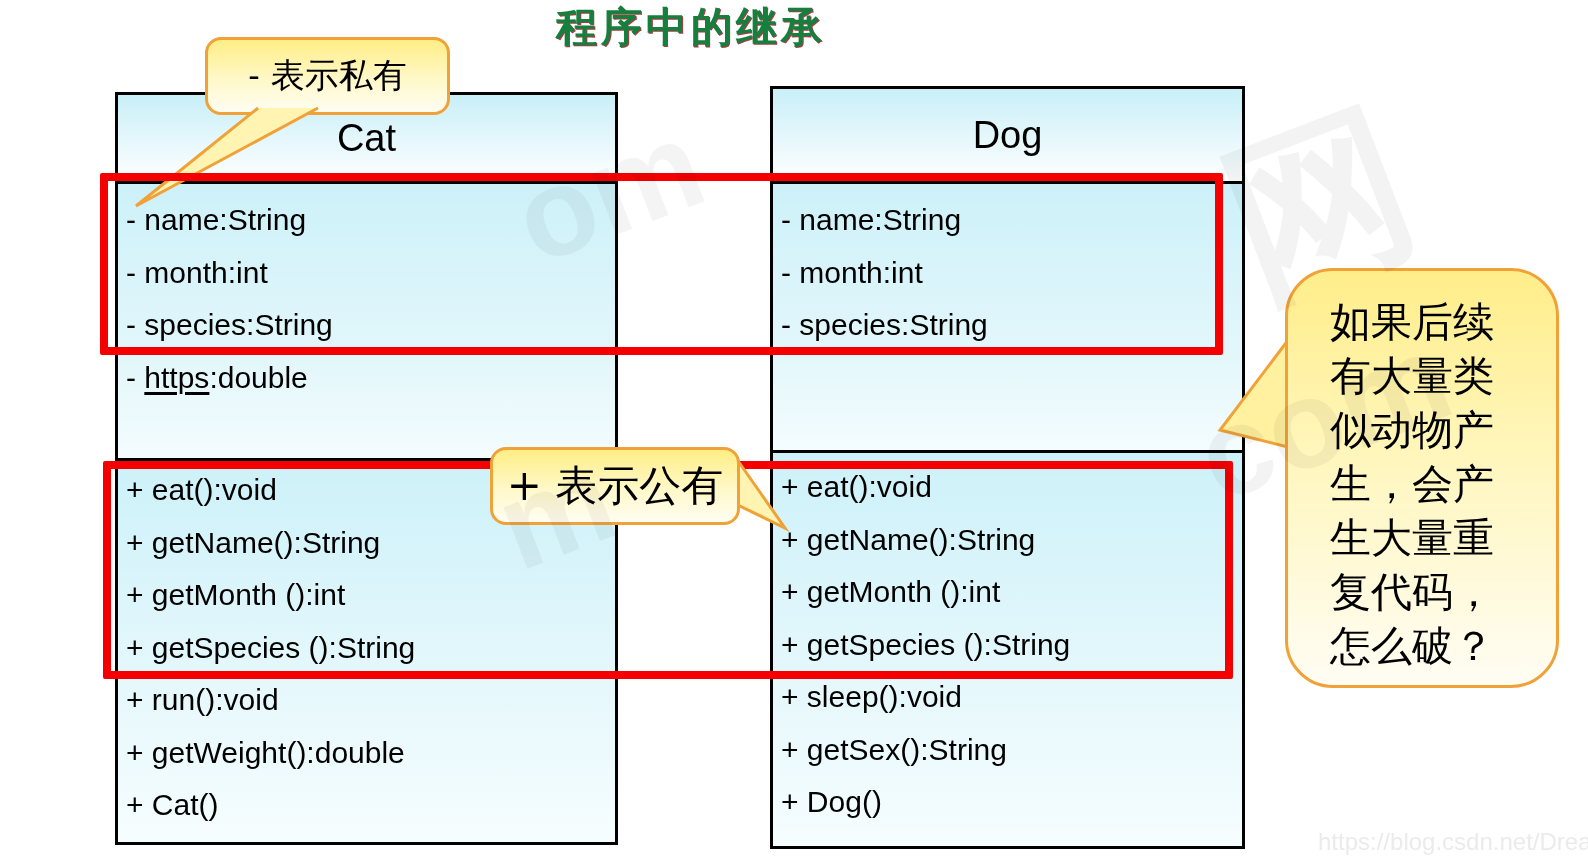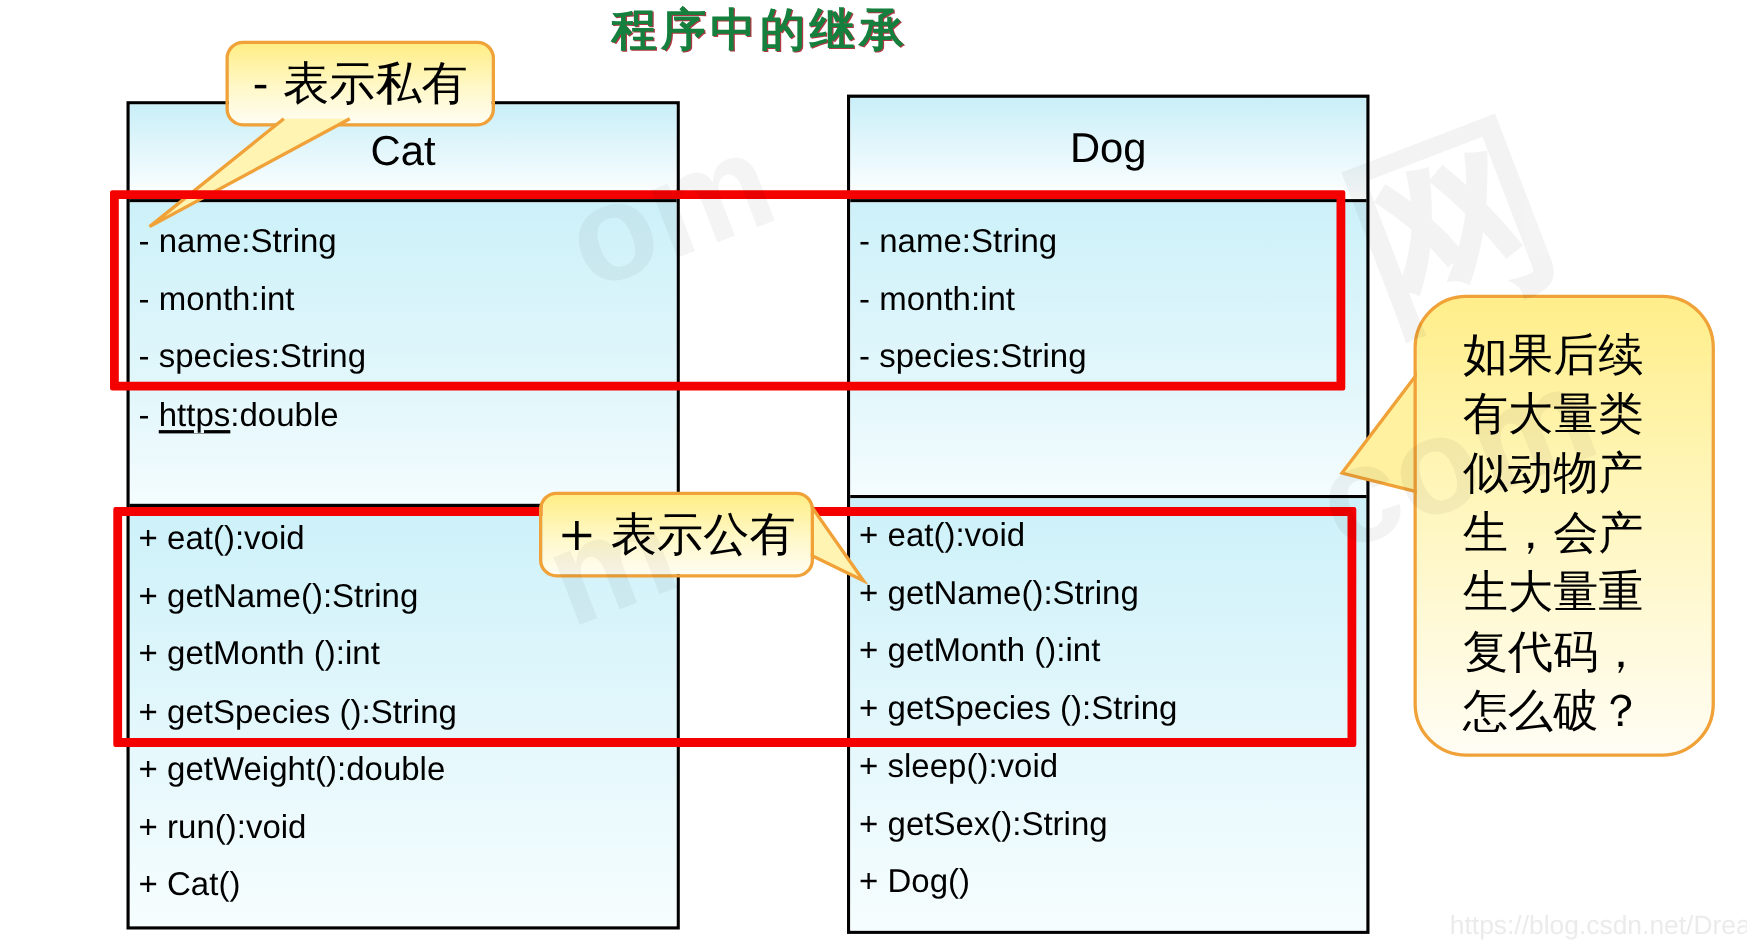--- a/index.html
+++ b/index.html
@@ -69,21 +69,21 @@
   .bubble{
     box-sizing:border-box;
     border:3px solid #f0a137;
     background:linear-gradient(180deg,#ffee86 0%,#fff8c9 55%,#fffdf2 100%);
     color:#000;
     font-family:"DejaVu Serif","Liberation Serif",serif;
     display:flex;align-items:center;justify-content:center;
   }
   .bubble-private{
     left:205px;top:37px;width:245px;height:78px;border-radius:16px;
-    font-size:42px;z-index:2;
+    font-size:34px;z-index:2;
   }
   .bubble-public{
     left:490px;top:400px;width:250px;height:78px;border-radius:16px;
     font-size:42px;z-index:4;margin-top:47px;
   }
   .bubble-question{
     left:1285px;top:268px;width:274px;height:420px;border-radius:48px;
     font-size:41px;line-height:54px;
     background:linear-gradient(180deg,#ffee8a 0%,#fff6bd 45%,#fffdf4 100%);
     z-index:4;
@@ -130,22 +130,22 @@
       <div class="mrow">- month:int</div>
       <div class="mrow">- species:String</div>
       <div class="mrow">- <u>https</u>:double</div>
     </div>
   <div class="usec usec-methods">
 
   <div class="mrow">+ eat():void</div>
       <div class="mrow">+ getName():String</div>
       <div class="mrow">+ getMonth ():int</div>
       <div class="mrow">+ getSpecies ():String</div>
+      <div class="mrow">+ run():void</div>
       <div class="mrow">+ getWeight():double</div>
-      <div class="mrow">+ run():void</div>
       <div class="mrow">+ Cat()</div>
     </div>
 </div>
 
 <div class="abs ubox ubox-dog">
   <div class="uhead">Dog</div>
   <div class="usec usec-attrs">
 
   <div class="mrow">- name:String</div>
       <div class="mrow">- month:int</div>

